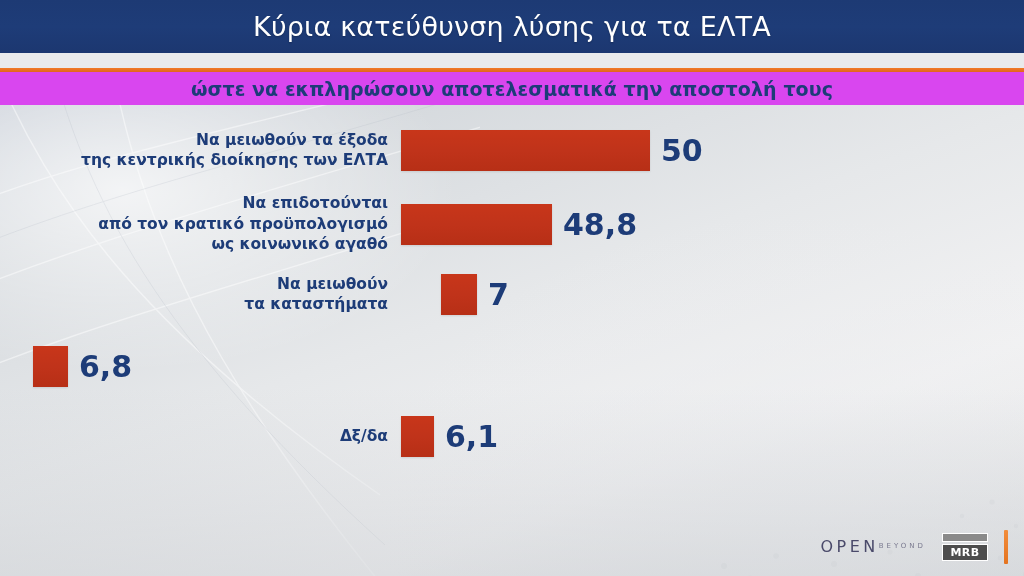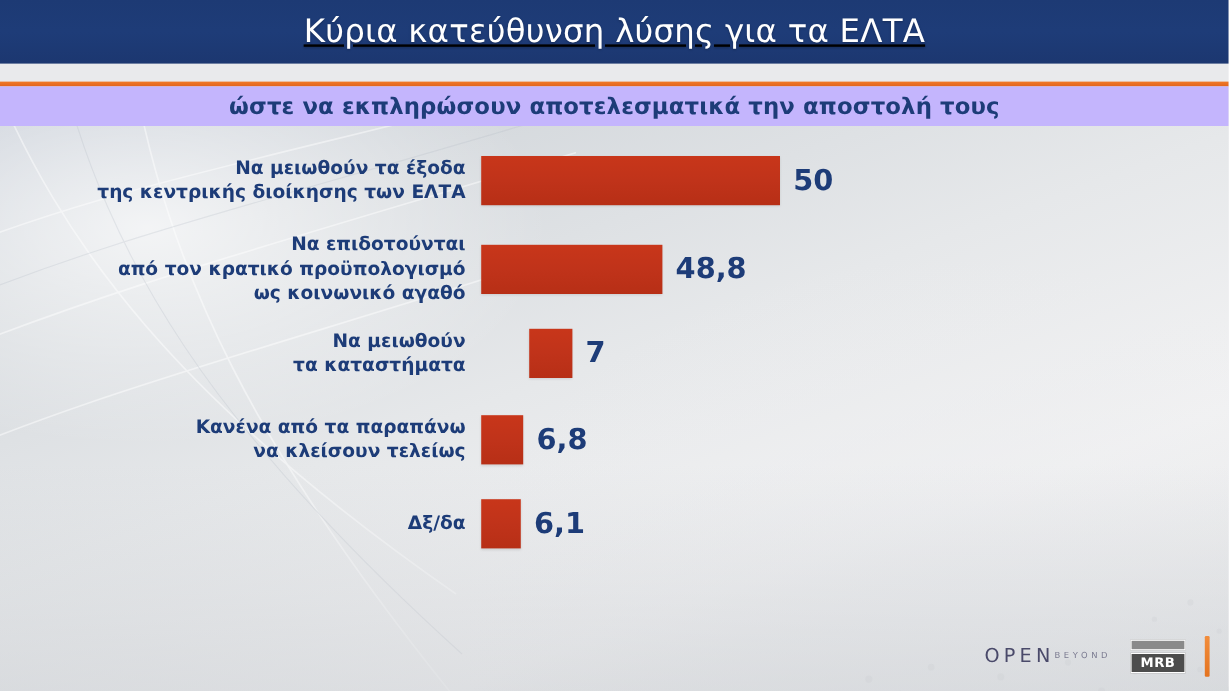--- a/index.html
+++ b/index.html
@@ -22,21 +22,20 @@
   
   .header-band {
     position: absolute;
     left: 0; top: 0;
     width: 1024px;
     height: 53px;
     background: linear-gradient(180deg, #1d3a74 0%, #1e3c78 50%, #1c3770 100%);
     display: flex;
     align-items: center;
     justify-content: center;
-    text-decoration: underline;
   }
   .header-title {
     color: #ffffff;
     font-size: 27px;
     font-weight: 400;
     letter-spacing: 0.2px;
     white-space: nowrap;
     text-shadow: 0 1px 2px rgba(0,0,0,0.25);
   }
   .header-rule {
@@ -46,21 +45,21 @@
     height: 4px;
     background: linear-gradient(180deg, #f07a28 0%, #e2641c 100%);
   }
 
   
   .subtitle-band {
     position: absolute;
     left: 0; top: 72px;
     width: 1024px;
     height: 33px;
-    background: #c4b5fd;
+    background: #d946ef;
     display: flex;
     align-items: center;
     justify-content: center;
   }
   .subtitle-text {
     color: #1d3c78;
     font-size: 19px;
     font-weight: bold;
     letter-spacing: 0.1px;
     white-space: nowrap;
@@ -133,21 +132,21 @@
     align-items: center;
   }
   .bar {
     height: 41px;
     background: linear-gradient(180deg, #c8361a 0%, #c0331a 50%, #b72f16 100%);
     box-shadow: 0 1px 2px rgba(0,0,0,0.10);
   }
   .bar-value {
     color: #1d3c78;
     font-weight: bold;
-    font-size: 24px;
+    font-size: 30px;
     margin-left: 11px;
     white-space: nowrap;
   }
 
   
   .footer-logos {
     position: absolute;
     right: 16px;
     bottom: 12px;
     display: flex;
@@ -284,22 +283,20 @@
       <div class="row" style="top: 158px; height: 62px; gap: 40px;">
         <div class="row-label">Να μειωθούν
 τα καταστήματα</div>
         <div class="bar-wrap">
           <div class="bar" style="width: 36px;"></div>
           <div class="bar-value">7</div>
         </div>
       </div>
 
       <div class="row" style="top: 230px; height: 62px;">
-        <div class="row-label">Κανένα από τα παραπάνω
-να κλείσουν τελείως</div>
         <div class="bar-wrap">
           <div class="bar" style="width: 35px;"></div>
           <div class="bar-value">6,8</div>
         </div>
       </div>
 
       <div class="row" style="top: 300px; height: 62px;">
         <div class="row-label">Δξ/δα</div>
         <div class="bar-wrap">
           <div class="bar" style="width: 33px;"></div>

